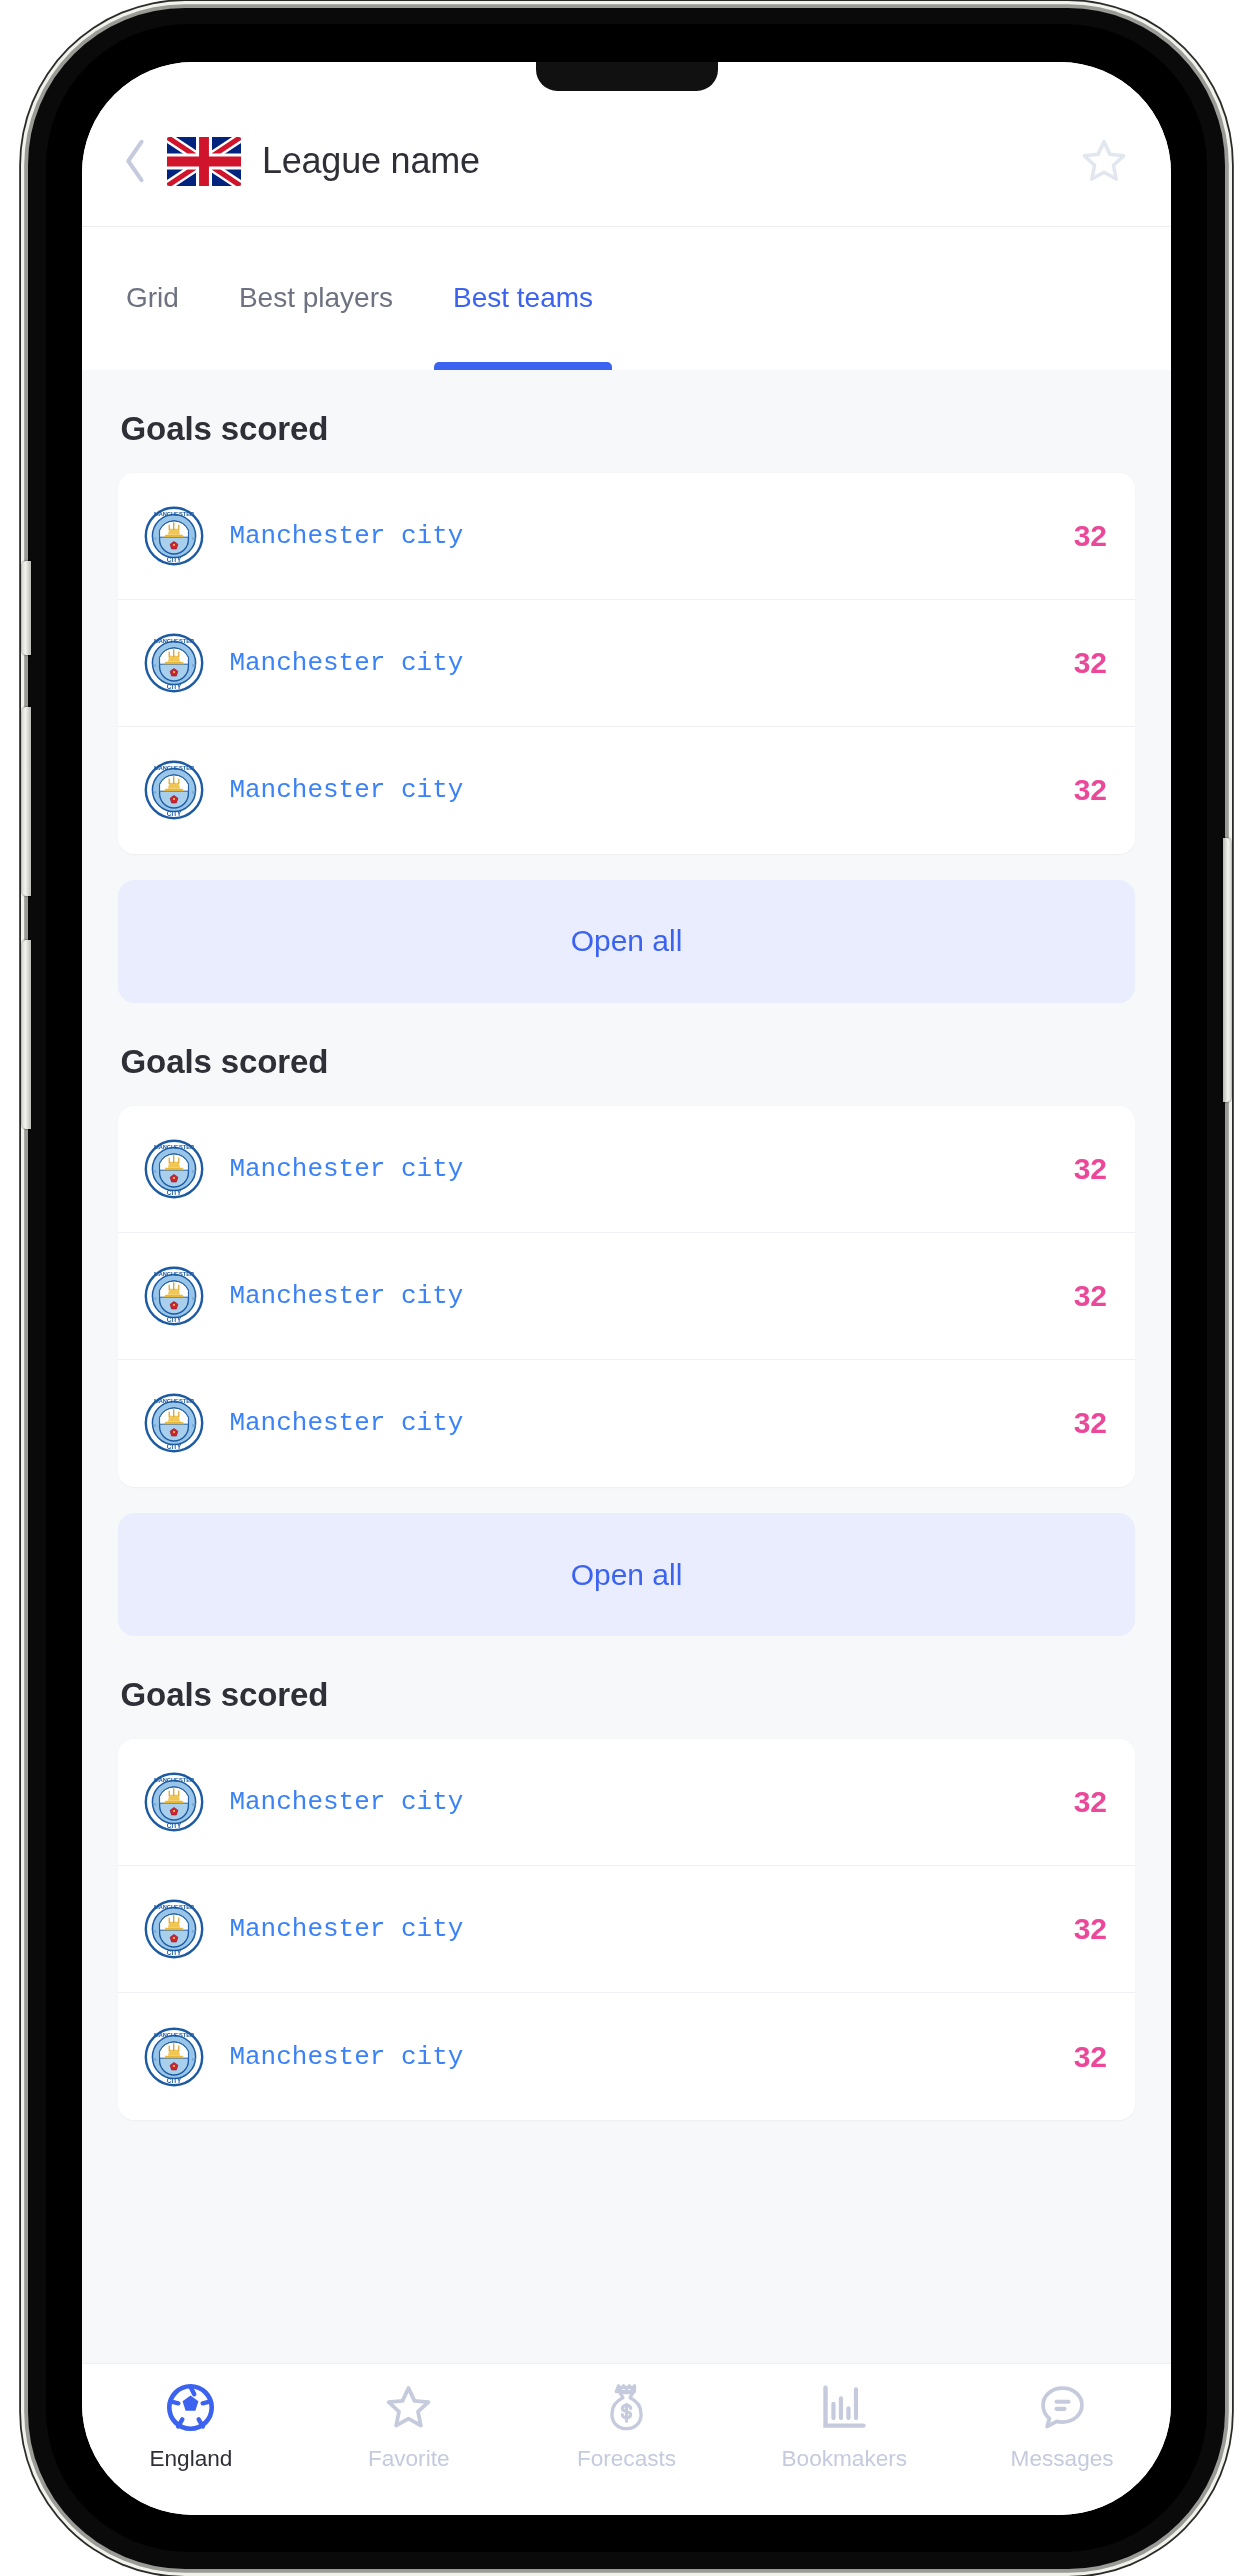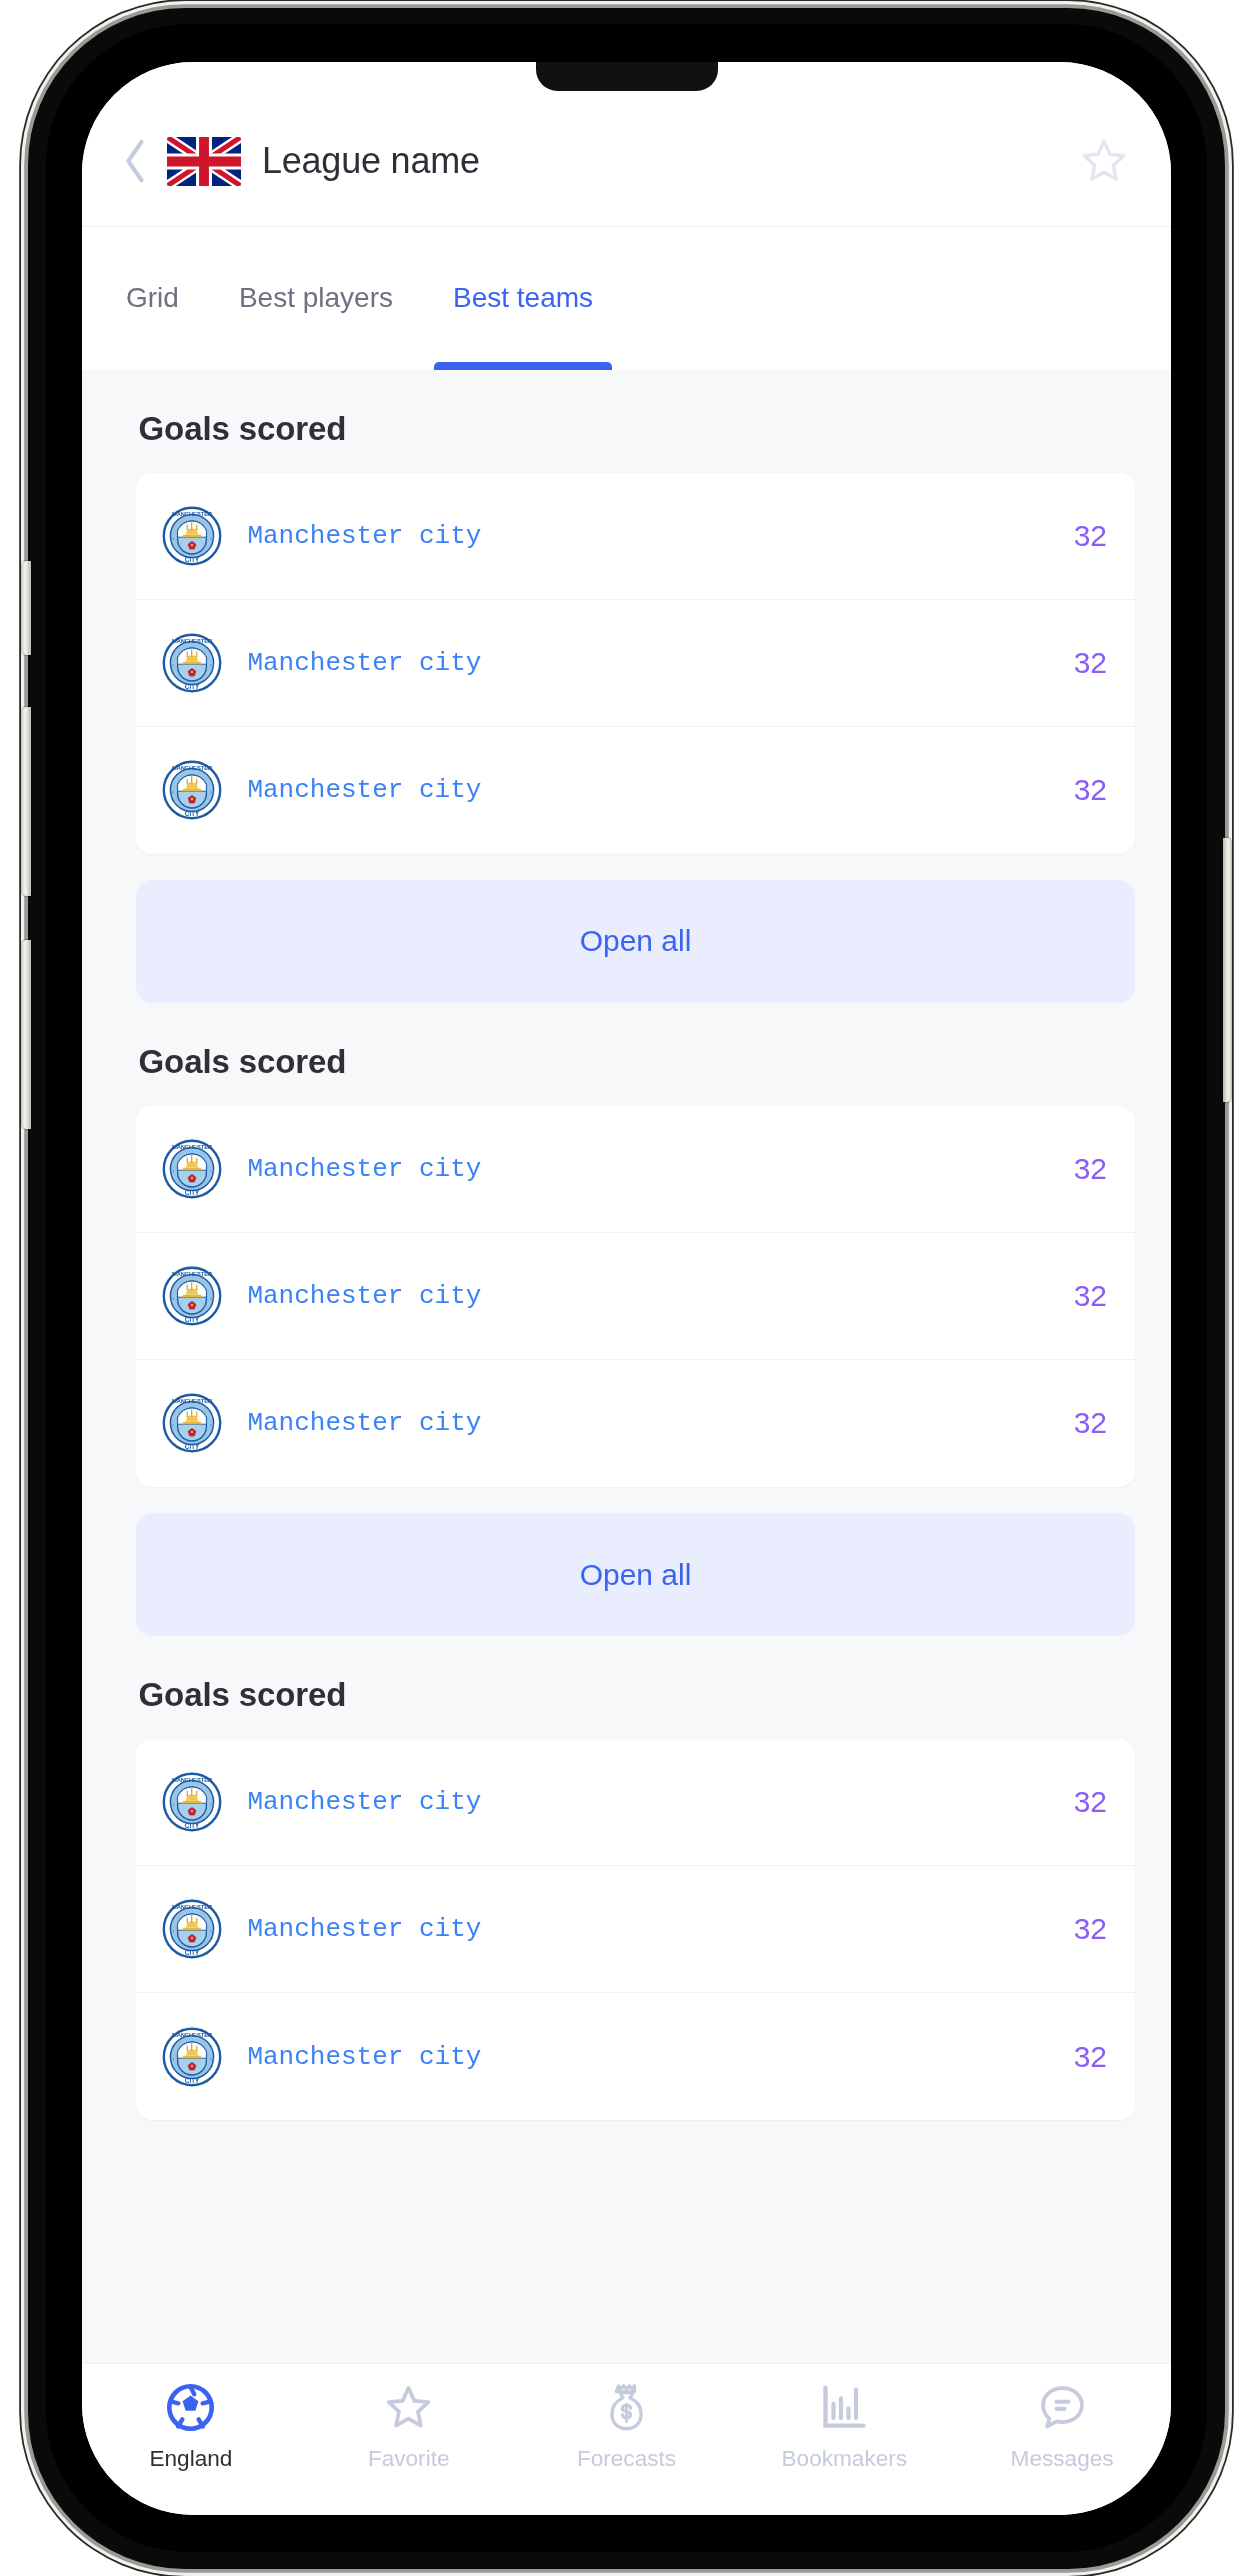--- a/index.html
+++ b/index.html
@@ -139,21 +139,21 @@
 
   
   .content {
     position: relative;
     height: 1992px;
     background: #f7f8fa;
     overflow: hidden;
   }
   .scroller { padding: 0 0 0 0; }
 
-  .section { padding: 0 36px; margin-left: 18px; }
+  .section { padding: 0 36px; }
   .section-title {
     font-size: 33px;
     font-weight: 700;
     color: #2f3037;
     letter-spacing: -0.1px;
     padding: 40px 2.5px 25px 2.5px;
   }
   .card {
     background: #ffffff;
     border-radius: 16.4px;
@@ -177,22 +177,22 @@
     font-size: 26px;
     color: #3b82f6;
     white-space: nowrap;
     overflow: hidden;
     text-overflow: ellipsis;
     font-family: Liberation Mono, monospace;
   }
   .row-value {
     flex: 0 0 auto;
     font-size: 30px;
-    font-weight: 400;
-    color: #8b5cf6;
+    font-weight: 700;
+    color: #ec4899;
     margin-left: 16.4px;
   }
 
   .open-all {
     margin: 26.4px 0 0 0;
     height: 123px;
     border-radius: 16.4px;
     background: #e9edfd;
     display: flex;
     align-items: center;

